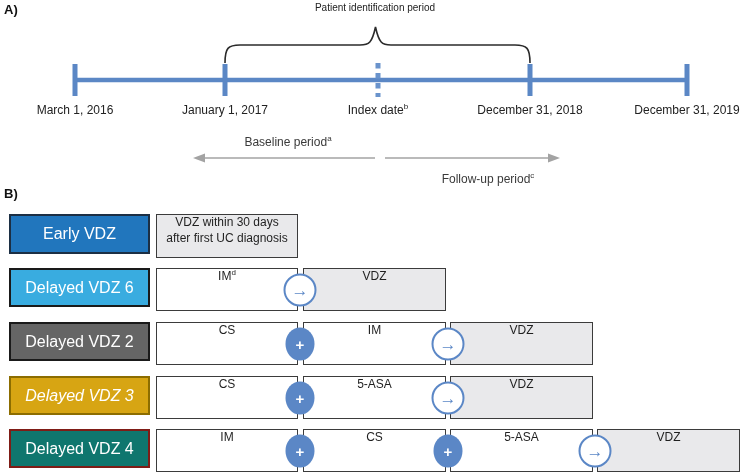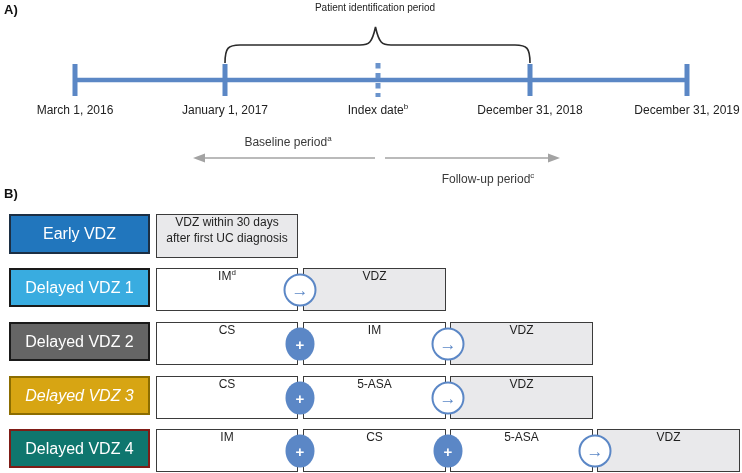--- a/index.html
+++ b/index.html
@@ -93,21 +93,21 @@
   <div class="abs labelbox" style="background-color: rgb(33, 118, 189); border-color: rgb(28, 47, 68);">
     <span>Early VDZ</span>
   </div>
   <div class="abs stepbox graybox col1" style="padding:0 8px;">
     <span>VDZ within 30 days after first UC diagnosis</span>
   </div>
 </div>
 
 <div class="abs brow" style="top:268px;">
   <div class="abs labelbox" style="background-color: rgb(57, 172, 224); border-color: rgb(26, 26, 26);">
-    <span>Delayed VDZ 1</span>
+    <span>Delayed VDZ 6</span>
   </div>
   <div class="abs stepbox col1">
     <span><span>IM</span><sup>d</sup></span>
   </div>
   <div class="abs op-circle arrow-circle j1">
       <span>→</span>
     </div>
   <div class="abs stepbox graybox col2">
     <span>VDZ</span>
   </div>

